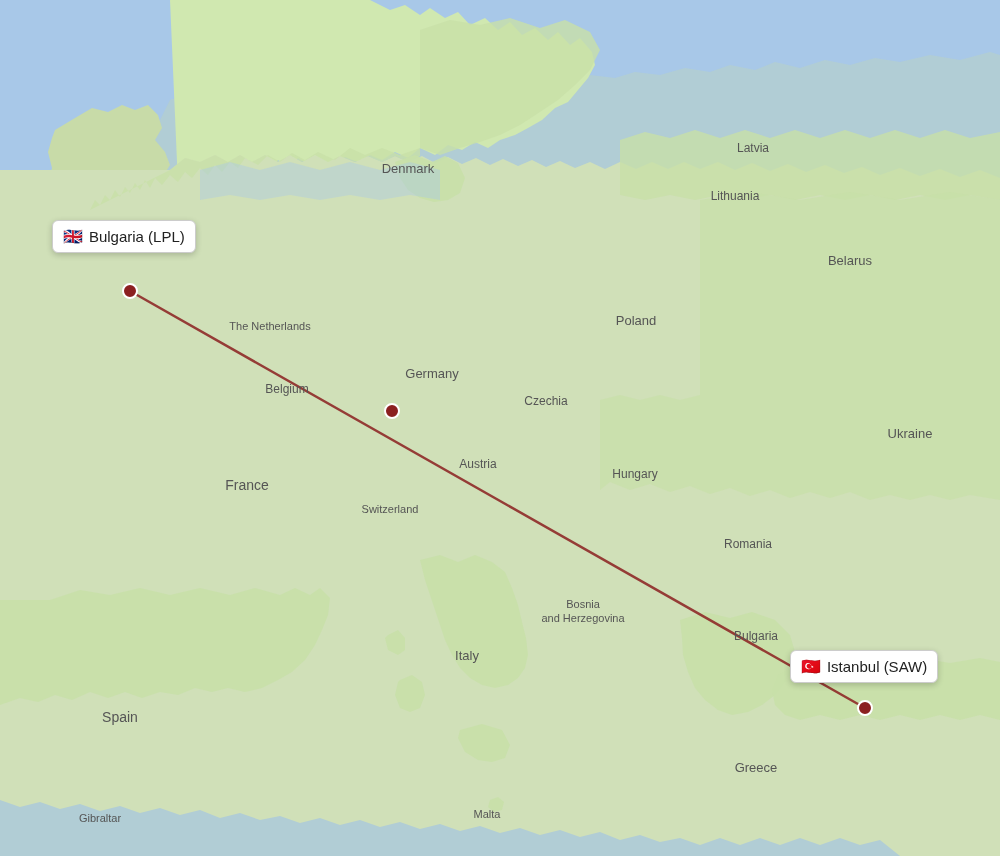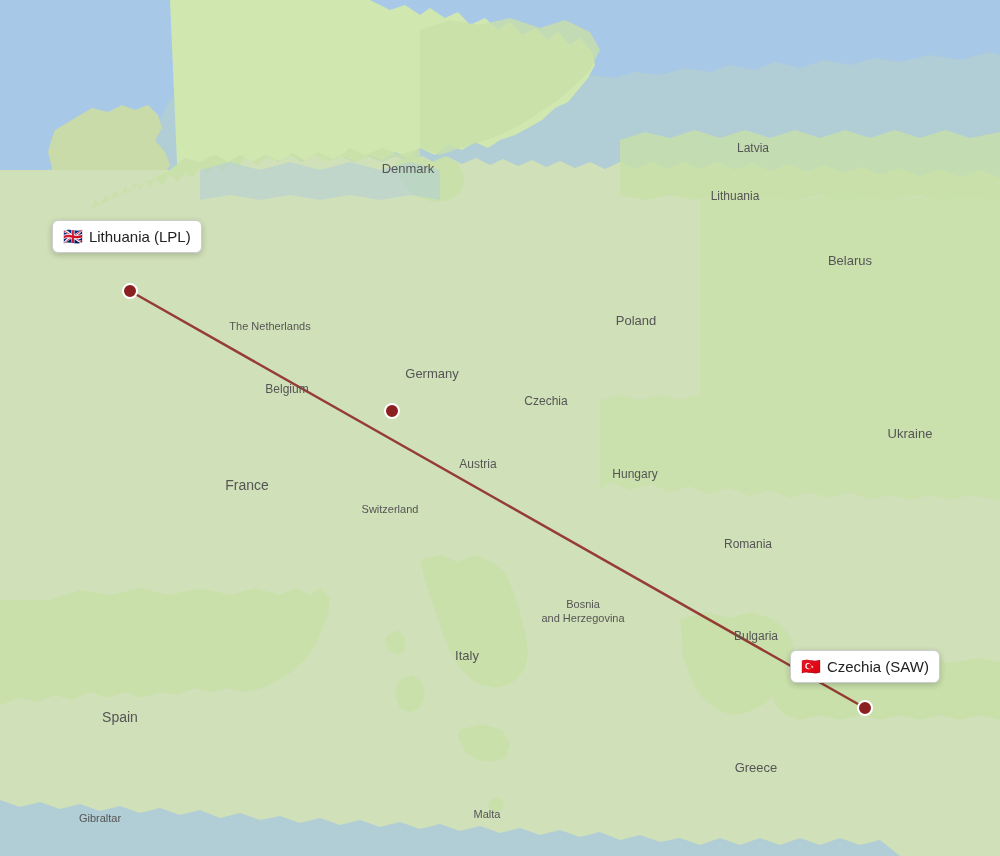--- a/index.html
+++ b/index.html
@@ -216,21 +216,21 @@
 
     <circle cx="392" cy="411" r="7" fill="#8b2020" stroke="white" stroke-width="2"></circle>
 
     <circle cx="130" cy="291" r="7" fill="#8b2020" stroke="white" stroke-width="2"></circle>
 
     <circle cx="865" cy="708" r="7" fill="#8b2020" stroke="white" stroke-width="2"></circle>
   </svg>
 
   <div id="label-liverpool" class="location-label">
     <span class="flag">🇬🇧</span>
-    <span>Lithuania (LPL)</span>
+    <span>Bulgaria (LPL)</span>
   </div>
 
   <div id="label-istanbul" class="location-label">
     <span class="flag">🇹🇷</span>
-    <span>Czechia (SAW)</span>
+    <span>Istanbul (SAW)</span>
   </div>
 
 </div>
 
 </body></html>

